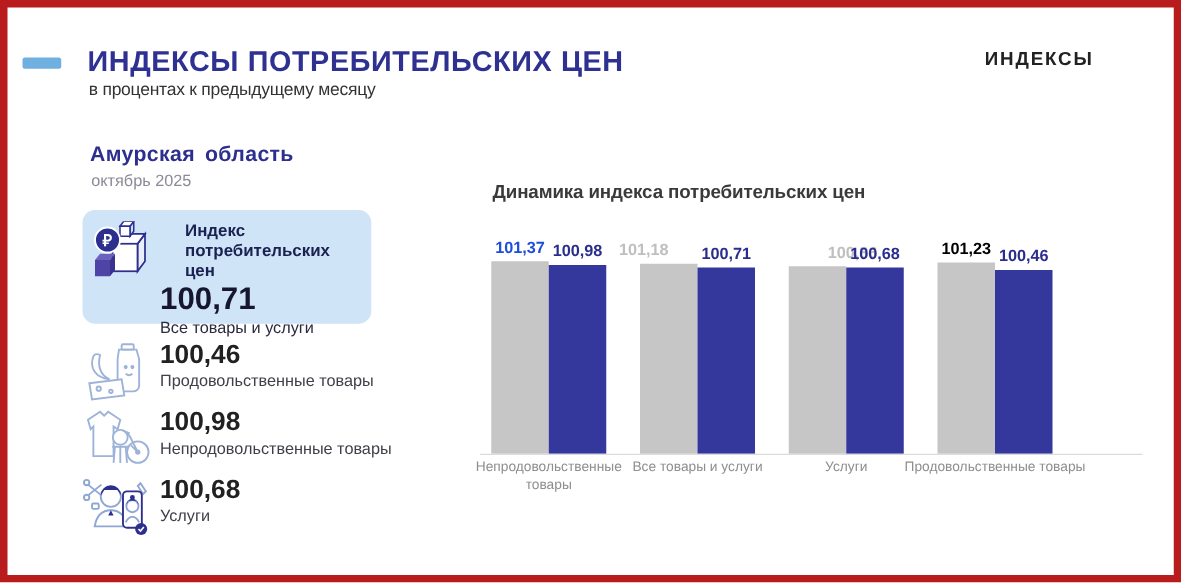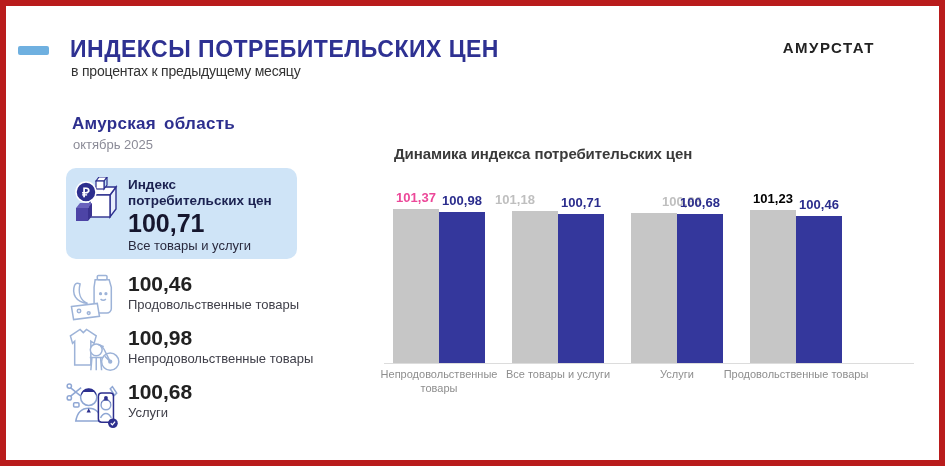--- a/index.html
+++ b/index.html
@@ -13,21 +13,21 @@
   .page-subtitle { position:absolute; left:65px; top:57px; font-size:14px; font-weight:normal; color:#333333; letter-spacing:-.2px; }
   .brand { position:absolute; right:64px; top:33px; font-size:15px; font-weight:bold; color:#222222; letter-spacing:1.5px; }
 
   
   .region-title { position:absolute; left:66px; top:108px; font-size:17px; font-weight:bold; color:#2d2f8e; letter-spacing:.3px; word-spacing:3px; }
   .region-period { position:absolute; left:67px; top:131px; font-size:13px; color:#8b8b97; }
 
   .summary-card { position:absolute; left:60px; top:162px; width:231px; height:91px; background:#cfe4f7; border-radius:10px; }
   .summary-card .card-icon { position:absolute; left:8px; top:9px; width:48px; height:52px; }
   .summary-card .card-text { position:absolute; left:62px; top:9px; width:162px; }
-  .card-title { font-size:13.5px; font-weight:bold; color:#1b2150; line-height:1.18; }
+  .card-title { font-size:13.5px; font-weight:bold; color:#1b2150; line-height:1.18;margin-left:20px; }
   .card-value { font-size:25px; font-weight:bold; color:#16162e; margin-top:1px; line-height:1.05; }
   .card-caption { font-size:13px; color:#2a2a3e; margin-top:2px; }
 
   .indicator { position:absolute; left:58px; width:300px; height:54px; }
   .indicator .ind-icon { position:absolute; left:0; top:-2px; width:58px; height:56px; }
   .indicator .ind-text { position:absolute; left:64px; top:0; }
   .ind-value { font-size:21px; font-weight:bold; color:#212121; line-height:1.1; }
   .ind-label { font-size:13px; color:#40404a; margin-top:2px; white-space:nowrap; }
 
   
@@ -44,21 +44,21 @@
   .legend-label { font-size:12.5px; color:#2f2f2f; }
 </style>
 </head>
 <body>
 
 <div class="page">
 
   <div class="accent-dash"></div>
   <div class="page-title">ИНДЕКСЫ ПОТРЕБИТЕЛЬСКИХ ЦЕН</div>
   <div class="page-subtitle">в процентах к предыдущему месяцу</div>
-  <div class="brand">АМУРСТАТ</div>
+  <div class="brand">ИНДЕКСЫ</div>
 
   <div class="region-title">Амурская область</div>
   <div class="region-period">октябрь 2025</div>
 
   <div class="summary-card">
     <span class="card-icon">
       <svg width="48" height="52" viewBox="0 0 48 52">
         <polygon points="36,18 42,10 42,32 36,40" fill="#e8eefc" stroke="#2d2f8e" stroke-width="1.4"></polygon>
         <polygon points="16,18 22,10 42,10 36,18" fill="#ffffff" stroke="#2d2f8e" stroke-width="1.4"></polygon>
         <rect x="16" y="18" width="20" height="22" fill="#ffffff" stroke="#2d2f8e" stroke-width="1.4"></rect>
@@ -139,21 +139,21 @@
     </span>
     <div class="ind-text">
       <div class="ind-value">100,68</div>
       <div class="ind-label">Услуги</div>
     </div>
   </div>
 
   <div class="chart-title">Динамика индекса потребительских цен</div>
   <div class="plot">
       <div class="bar" style="left: 387px; width: 46px; height: 154px; background: rgb(198, 198, 198);"></div>
-      <div class="bar-label" style="left: 374px; bottom: 158px; color: #ec4899; text-align: center;">101,37</div>
+      <div class="bar-label" style="left: 374px; bottom: 158px; color: #1d4ed8; text-align: center;">101,37</div>
       <div class="bar" style="left: 433px; width: 46px; height: 151px; background: rgb(52, 55, 156);"></div>
       <div class="bar-label" style="left: 420px; bottom: 155px; color: rgb(43, 45, 141);">100,98</div>
       <div class="bar" style="left: 506px; width: 46px; height: 152px; background: rgb(198, 198, 198);"></div>
       <div class="bar-label" style="left: 473px; bottom: 156px; color: rgb(191, 191, 191);">101,18</div>
       <div class="bar" style="left: 552px; width: 46px; height: 149px; background: rgb(52, 55, 156);"></div>
       <div class="bar-label" style="left: 539px; bottom: 153px; color: rgb(43, 45, 141);">100,71</div>
       <div class="bar" style="left: 625px; width: 46px; height: 150px; background: rgb(198, 198, 198);"></div>
       <div class="bar-label" style="left: 640px; bottom: 154px; color: rgb(191, 191, 191);">100,86</div>
       <div class="bar" style="left: 671px; width: 46px; height: 149px; background: rgb(52, 55, 156);"></div>
       <div class="bar-label" style="left: 658px; bottom: 153px; color: rgb(43, 45, 141);">100,68</div>

